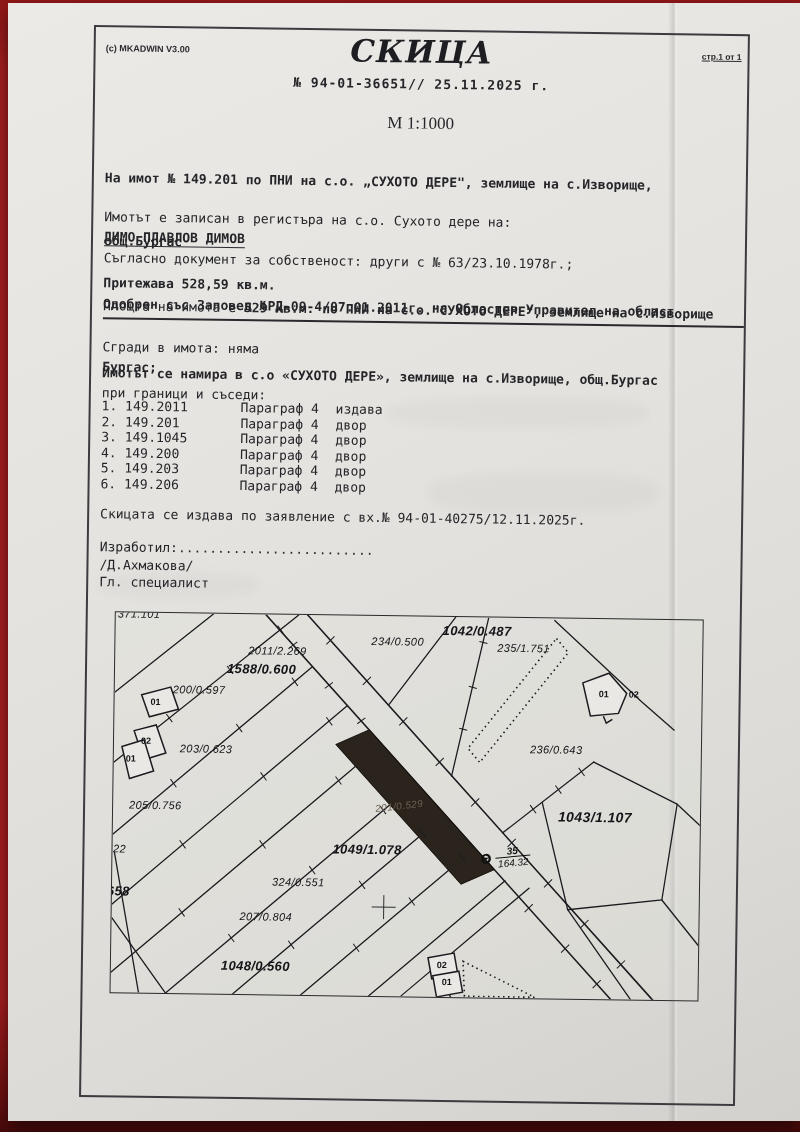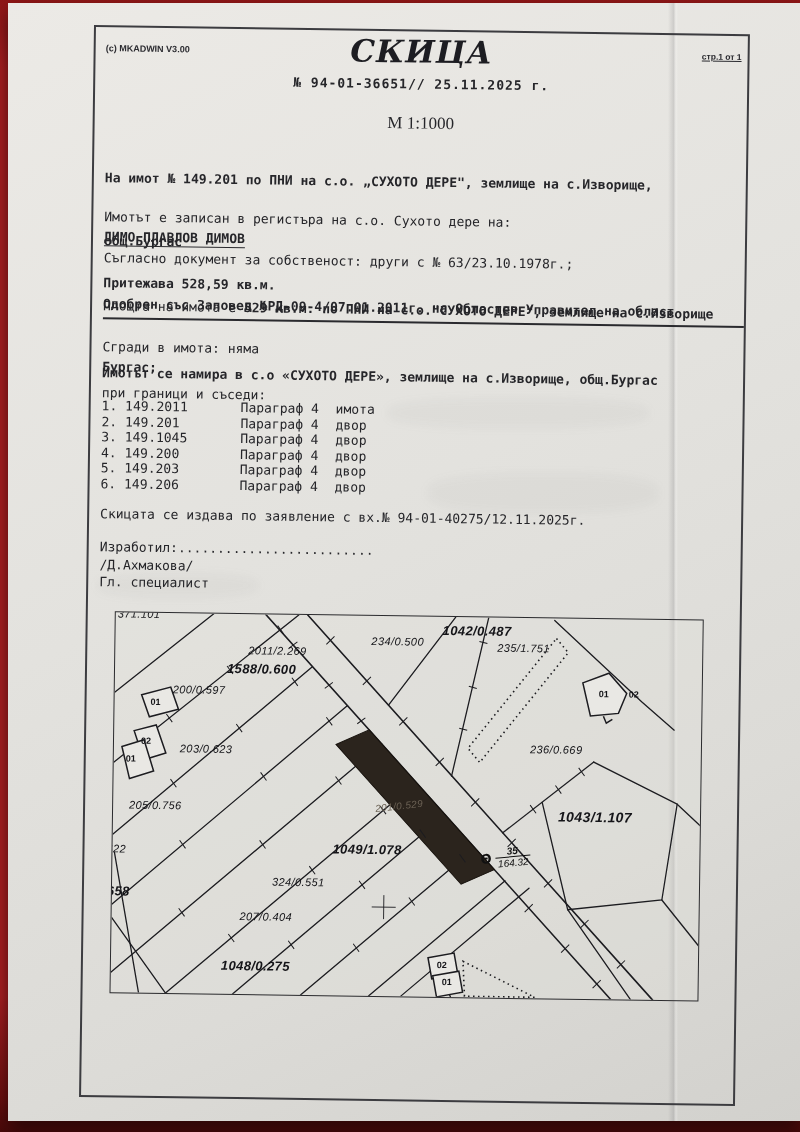--- a/index.html
+++ b/index.html
@@ -81,21 +81,21 @@
 
     <div class="abs mono area-line">
       <span>Площта на имота е </span><span class="bold">529 кв.м. по ПНИ на с.о."СУХОТО ДЕРЕ", землище на с.Изворище</span>
     </div>
 
     <div class="abs mono" style="left:11px;top:312px">Сгради в имота: няма</div>
     <div class="abs mono bold" style="left:11px;top:338px">Имотът се намира в с.о «СУХОТО ДЕРЕ», землище на с.Изворище, общ.Бургас</div>
     <div class="abs mono" style="left:11px;top:358px">при граници и съседи:</div>
 
     <div class="abs mono nlist">
-      <div class="nrow"><span class="c1">1. 149.2011</span><span class="c2">Параграф 4</span><span>имота</span></div>
+      <div class="nrow"><span class="c1">1. 149.2011</span><span class="c2">Параграф 4</span><span>издава</span></div>
       <div class="nrow"><span class="c1">2. 149.201</span><span class="c2">Параграф 4</span><span>двор</span></div>
       <div class="nrow"><span class="c1">3. 149.1045</span><span class="c2">Параграф 4</span><span>двор</span></div>
       <div class="nrow"><span class="c1">4. 149.200</span><span class="c2">Параграф 4</span><span>двор</span></div>
       <div class="nrow"><span class="c1">5. 149.203</span><span class="c2">Параграф 4</span><span>двор</span></div>
       <div class="nrow"><span class="c1">6. 149.206</span><span class="c2">Параграф 4</span><span>двор</span></div>
     </div>
 
     <div class="abs mono" style="left:11px;top:479px">Скицата се издава по заявление с вх.№ 94-01-40275/12.11.2025г.</div>
     <div class="abs mono sig" style="left:11px;top:511px">
       <div>Изработил:.........................</div>
@@ -171,28 +171,28 @@
 
       <div class="ml" style="left:2px;top:-5px">371.101</div>
       <div class="ml" style="left:133px;top:30px">2011/2.269</div>
       <div class="ml b" style="left:112px;top:47px">1588/0.600</div>
       <div class="ml" style="left:58px;top:70px">200/0.597</div>
       <div class="ml" style="left:66px;top:129px">203/0.623</div>
       <div class="ml" style="left:16px;top:186px">205/0.756</div>
       <div class="ml" style="left:-16px;top:230px">1.622</div>
       <div class="ml b" style="left:-5px;top:271px">658</div>
       <div class="ml" style="left:160px;top:261px">324/0.551</div>
-      <div class="ml" style="left:128px;top:296px">207/0.404</div>
-      <div class="ml b" style="left:110px;top:344px">1048/0.275</div>
+      <div class="ml" style="left:128px;top:296px">207/0.804</div>
+      <div class="ml b" style="left:110px;top:344px">1048/0.560</div>
       <div class="ml b" style="left:220px;top:226px">1049/1.078</div>
       <div class="ml dk" style="left:262px;top:184px">201/0.529</div>
       <div class="ml" style="left:256px;top:19px">234/0.500</div>
       <div class="ml b" style="left:327px;top:6px">1042/0.487</div>
       <div class="ml" style="left:382px;top:24px">235/1.751</div>
-      <div class="ml" style="left:416px;top:125px">236/0.669</div>
+      <div class="ml" style="left:416px;top:125px">236/0.643</div>
       <div class="ml b" style="left:445px;top:190px;font-size:14px">1043/1.107</div>
       <div class="ml bl" style="left:36px;top:84px">01</div>
       <div class="ml bl" style="left:27px;top:123px">02</div>
       <div class="ml bl" style="left:12px;top:141px">01</div>
       <div class="ml bl" style="left:484px;top:70px">01</div>
       <div class="ml bl" style="left:514px;top:70px">02</div>
       <div class="ml bl" style="left:326px;top:343px">02</div>
       <div class="ml bl" style="left:331px;top:360px">01</div>
 
       <div class="bench">

